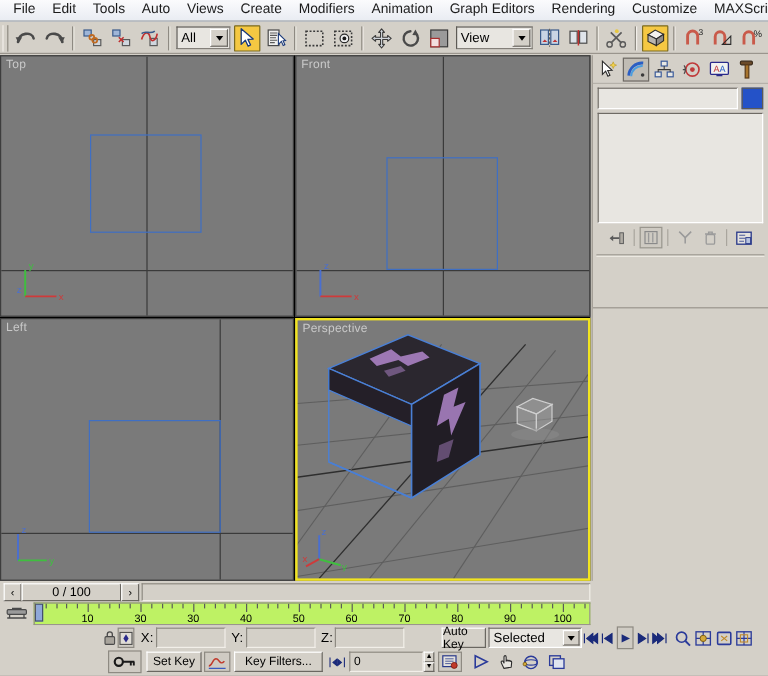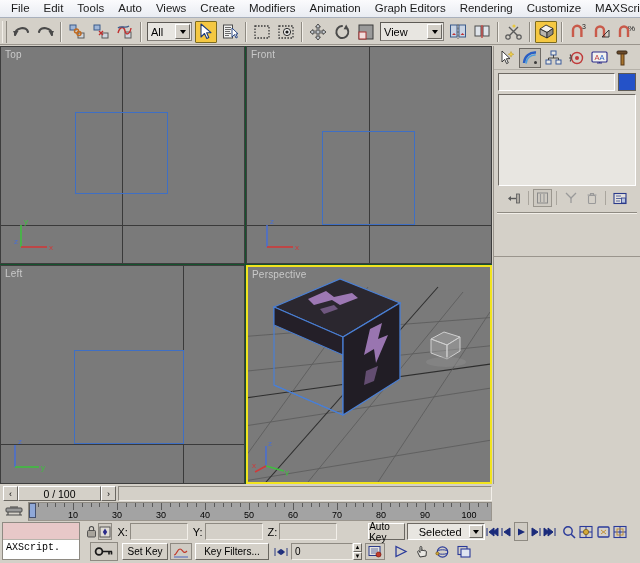--- a/index.html
+++ b/index.html
@@ -61,21 +61,21 @@
     width: 15px; height: 15px; margin-right: 1px;
     background: #d4d0c8; border: 1px solid #fff;
     border-right-color: #6a6761; border-bottom-color: #6a6761;
     display: flex; align-items: center; justify-content: center;
   }
   .caret { width:0;height:0;border-left:3px solid transparent;border-right:3px solid transparent;border-top:4px solid #000; }
 
   
   .vpwrap {
     position: absolute; top: 46px; left: 0; width: 492px; height: 438px;
-    background: #14532d; padding: 0;
+    background: #000000; padding: 0;
   }
   .vp {
     position: absolute; background: #7a7a7a; overflow: hidden;
     border: 1px solid #3d3d3d;
   }
   .vp.active { border: 2px solid #f2e41f; }
   .vplabel {
     position: absolute; top: 2px; left: 4px; z-index: 6;
     font-size: 10px; color: #c9c9c9; letter-spacing: 0.2px;
   }
@@ -169,21 +169,21 @@
 
   
   .trackbar {
     position: absolute; top: 502px; left: 0; width: 492px; height: 19px;
     background: #d4d0c8; display: flex; align-items: stretch;
   }
   .tbico {
     width: 28px; display:flex; align-items:center; justify-content:center; flex:none;
   }
   .ruler {
-    flex: 1; position: relative; background: #a3a3a3;
+    flex: 1; position: relative; background: #bef264;
     border: 1px solid #9a958d; border-top-color:#8e8a82; border-left-color:#8e8a82;
     overflow: hidden;
   }
   .rtick { position:absolute; top:0; width:1px; background:#5a5a5a; }
   .rlabel { position:absolute; top:7px; font-size:9px; color:#000; transform: translateX(-50%); }
   .tslider-handle {
     position: absolute; width: 7px; height: 15px; background: #8fa8d8;
     border: 1px solid #44506e; top: 0;
   }
 
@@ -230,21 +230,21 @@
   }
   .navbtn {
     width: 21px; height: 19px; display:flex; align-items:center; justify-content:center;
     border: 1px solid transparent; cursor: default;
   }
   .seldd {
     height: 17px; background: #e8e6e1; border: 1px solid #6e6a64;
     border-right-color:#fff; border-bottom-color:#fff;
     display:flex; align-items:center; font-size:11px; padding-left:3px; color:#000;
   }
-  .seldd .ddlabel { flex:1;text-align:center; }
+  .seldd .ddlabel { flex:1; }
   .seldd .ddarrow {
     width: 14px; height: 13px; margin-right:1px; background:#d4d0c8;
     border:1px solid #fff; border-right-color:#6a6761; border-bottom-color:#6a6761;
     display:flex; align-items:center; justify-content:center;
   }
   .spin {
     width: 9px; height: 17px; display:flex; flex-direction:column; flex:none;
   }
   .spin div { flex:1; background:#d4d0c8; border:1px solid #fff; border-right-color:#6a6761; border-bottom-color:#6a6761; display:flex; align-items:center; justify-content:center; }
   .tiny { font-size: 6px; line-height: 6px; }
@@ -728,24 +728,20 @@
         <div class="rlabel" style="left: 264px;">60</div>
         <div class="rlabel" style="left: 308px;">70</div>
         <div class="rlabel" style="left: 352px;">80</div>
         <div class="rlabel" style="left: 396px;">90</div>
         <div class="rlabel" style="left: 440px;">100</div>
       </div>
   </div>
 
   <div class="bottombar">
 
-    <div class="listener">
-      <div class="pinkrow"></div>
-      <div class="whiterow">AXScript.</div>
-    </div>
 
     <div class="coordbar">
       <div style="width:18px;display:flex;align-items:center;justify-content:center;">
         <svg width="11" height="13" viewBox="0 0 11 13">
           <rect x="1.5" y="5.5" width="8" height="6.5" rx="1" fill="#a8a49c" stroke="#4a4a4a" stroke-width="0.9"></rect>
           <path d="M3.4 5.5 V3.6 A2.1 2.1 0 0 1 7.6 3.6 V5.5" fill="none" stroke="#4a4a4a" stroke-width="1.1"></path>
         </svg>
       </div>
       <div style="width:17px;height:17px;margin-right:2px;border:1px solid #8e8a82;background:#cfcbc3;display:flex;align-items:center;justify-content:center;">
         <svg width="12" height="12" viewBox="0 0 12 12">

